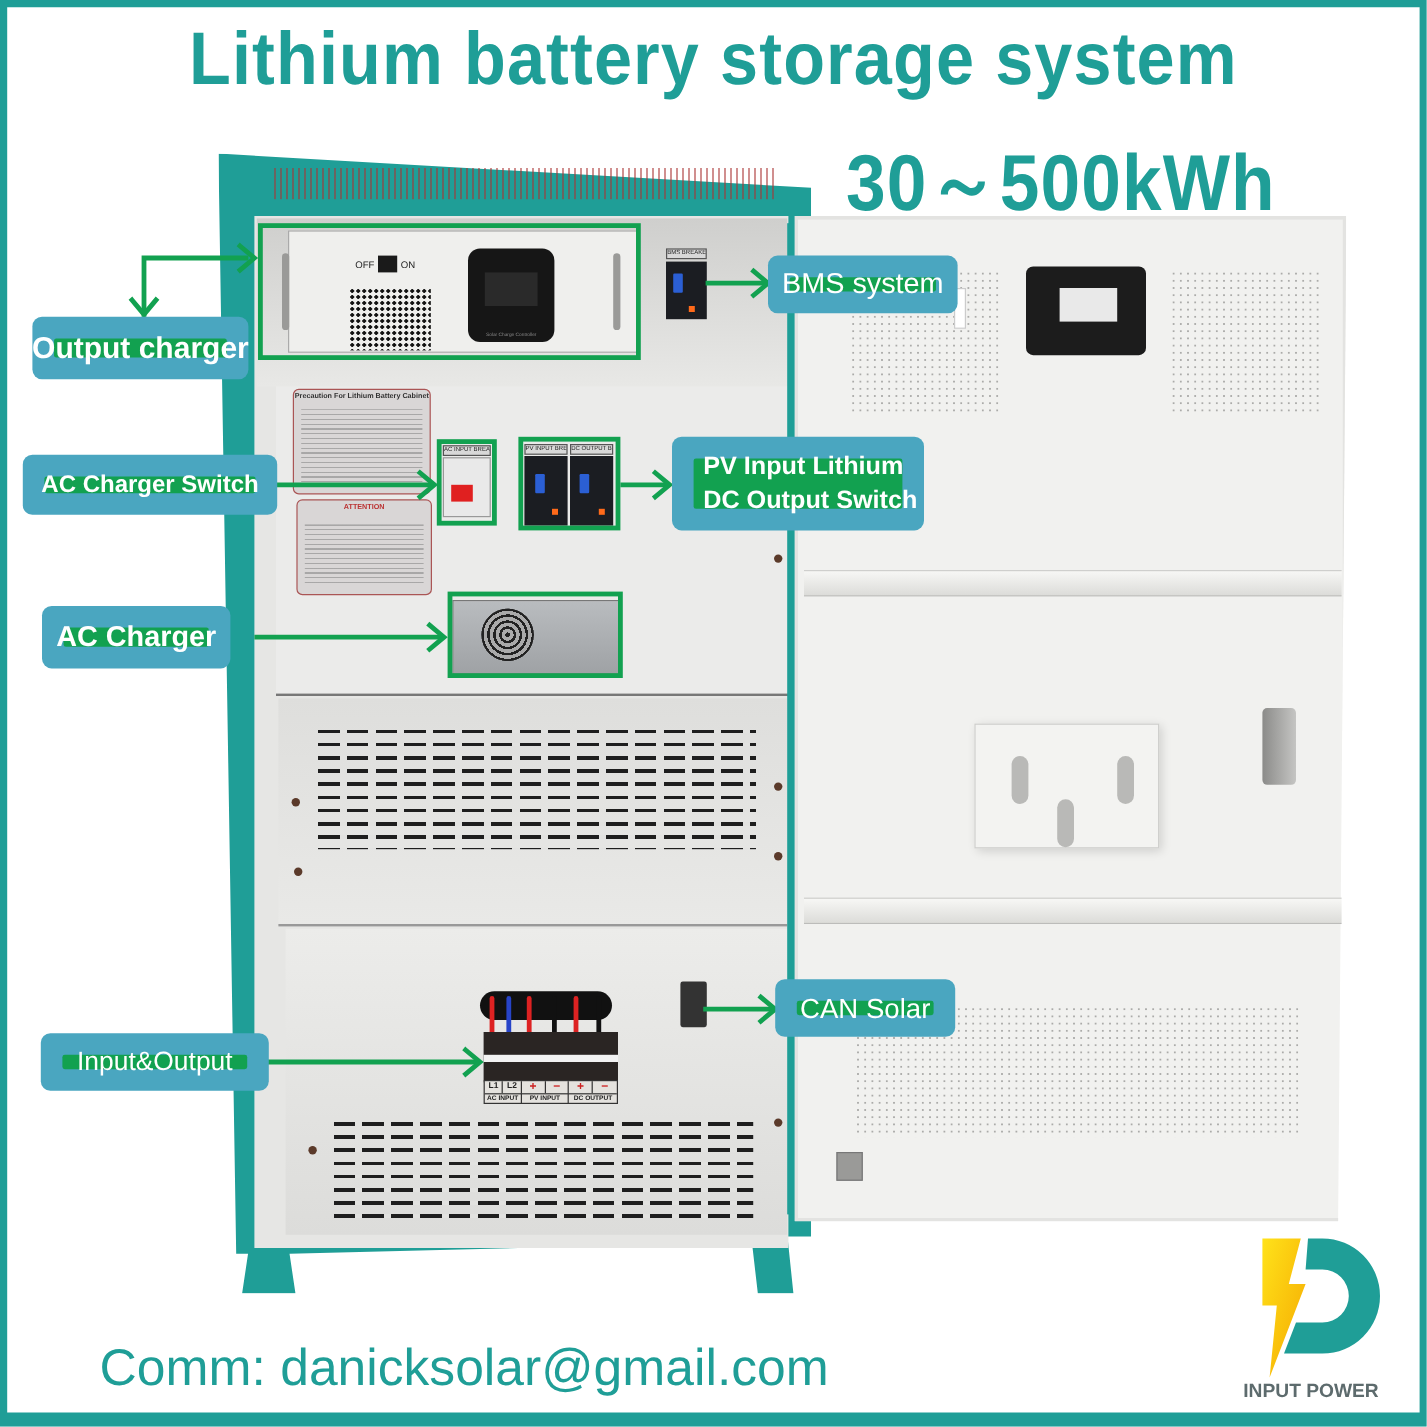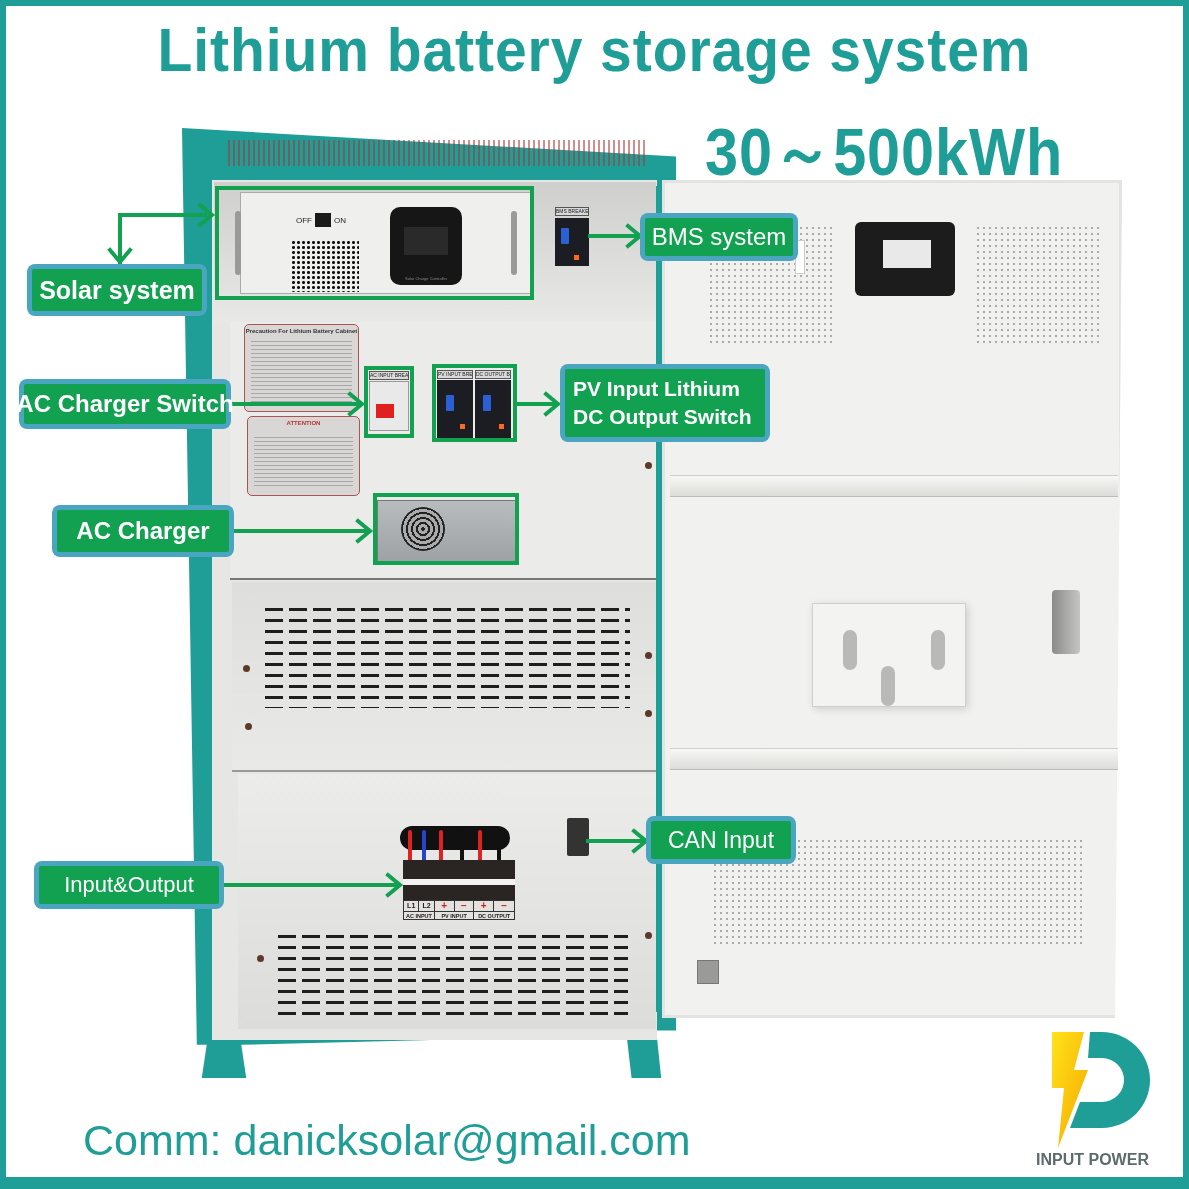--- a/index.html
+++ b/index.html
@@ -92,21 +92,21 @@
   .perf { position: absolute; background: radial-gradient(circle, #9a9a98 0.8px, transparent 1.1px) 0 0/6px 6px; opacity: 0.8; }
   .bms-device { position: absolute; left: 855px; top: 222px; width: 100px; height: 74px; background: #1c1c1c; border-radius: 6px; }
   .bms-device .sticker { position: absolute; left: 28px; top: 18px; width: 48px; height: 28px; background: #e9e9e9; }
   .bracket { position: absolute; left: 812px; top: 603px; width: 154px; height: 104px; background: #f3f3f1; border: 1px solid #cfcfcd;
              box-shadow: 2px 2px 8px rgba(0,0,0,0.15); }
   .slot { position: absolute; width: 14px; height: 40px; border-radius: 7px; background: #b9b9b7; }
   .latch { position: absolute; left: 1052px; top: 590px; width: 28px; height: 64px; background: linear-gradient(90deg, #8b8b89, #c5c5c3); border-radius: 4px; }
   .ground-tag { position: absolute; left: 697px; top: 960px; width: 22px; height: 24px; background: #9a9a98; border: 1px solid #777; }
 
   
-  .callout { position: absolute; background: #4aa6c0; border-radius: 8px; padding: 5px; }
+  .callout { position: absolute; background: #4aa6c0; border-radius: 8px; padding: 18px; }
   .callout .inner { background: #12a150; color: #ffffff; font-weight: bold; white-space: nowrap;
                     display: flex; align-items: center; justify-content: center; height: 100%; border-radius: 2px; }
   .callout .inner.light { font-weight: normal; }
   .box-outline { position: absolute; border: 4px solid #12a150; }
   .arrow-svg { position: absolute; overflow: visible; }
 
   .email { position: absolute; left: 83px; top: 1116px; font-size: 43px; color: #1f9e97; white-space: nowrap; }
   .logo { position: absolute; left: 1040px; top: 1030px; width: 110px; height: 120px; }
   .logo-text { position: absolute; left: 1015px; top: 1151px; width: 155px; font-size: 16px; font-weight: bold; color: #5d6b6d; text-align: center; white-space: nowrap; }
 </style>
@@ -242,42 +242,42 @@
     <line x1="214" y1="531" x2="368" y2="531"></line>
     <polyline points="358,521 370,531 358,541"></polyline>
     <line x1="220" y1="885" x2="398" y2="885"></line>
     <polyline points="388,875 400,885 388,895"></polyline>
     <line x1="588" y1="841" x2="644" y2="841"></line>
     <polyline points="634,831 646,841 634,851"></polyline>
   </g>
 </svg>
 
 <div class="callout" style="left:27px;top:264px;width:180px;height:52px">
-  <div class="inner" style="font-size:25px">Solar system</div>
+  <div class="inner" style="font-size:25px">Output charger</div>
 </div>
 <div class="callout" style="left:640px;top:213px;width:158px;height:48px">
   <div class="inner light" style="font-size:24px">BMS system</div>
 </div>
 <div class="callout" style="left:19px;top:379px;width:212px;height:50px">
-  <div class="inner" style="font-size:24px">AC Charger Switch</div>
+  <div class="inner" style="font-size:20px">AC Charger Switch</div>
 </div>
 <div class="callout" style="left:560px;top:364px;width:210px;height:78px">
   <div class="inner" style="font-size:21px;flex-direction:column;align-items:flex-start;padding-left:8px;line-height:28px">
     <span>PV Input Lithium</span>
     <span>DC Output Switch</span>
   </div>
 </div>
-<div class="callout" style="left:52px;top:505px;width:182px;height:52px">
+<div class="callout" style="left:35px;top:505px;width:157px;height:52px">
   <div class="inner" style="font-size:24px">AC Charger</div>
 </div>
 <div class="callout" style="left:34px;top:861px;width:190px;height:48px">
   <div class="inner light" style="font-size:22px">Input&amp;Output</div>
 </div>
 <div class="callout" style="left:646px;top:816px;width:150px;height:48px">
-  <div class="inner light" style="font-size:23px">CAN Input</div>
+  <div class="inner light" style="font-size:23px">CAN Solar</div>
 </div>
 
 <div class="email">Comm: danicksolar@gmail.com</div>
 <svg class="logo" viewBox="0 0 110 120">
   <defs>
     <linearGradient id="bolt" x1="0" y1="0" x2="1" y2="1">
       <stop offset="0" stop-color="#ffe21a"></stop>
       <stop offset="1" stop-color="#f5a800"></stop>
     </linearGradient>
   </defs>

